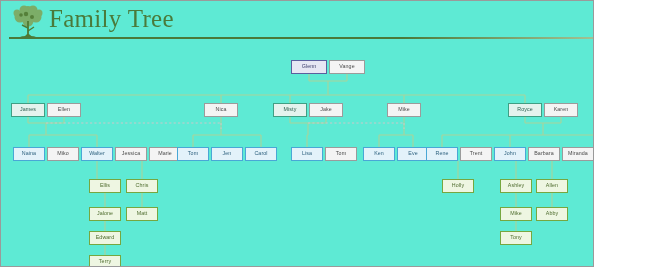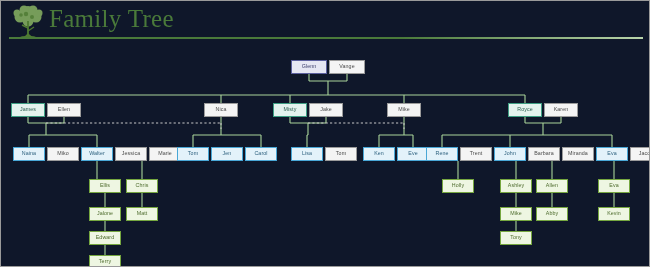--- a/index.html
+++ b/index.html
@@ -5,23 +5,23 @@
   html, body {
     margin: 0;
     padding: 0;
     background: #ffffff;
   }
   body {
     font-family: "Liberation Sans", sans-serif;
   }
   #page {
     position: relative;
-    width: 650px;
+    width: 594px;
     height: 267px;
-    background: #0f172a;
+    background: #5eead4;
     border: 1px solid #9a9a9a;
     box-sizing: border-box;
     overflow: hidden;
   }
 
   
   #header {
     position: absolute;
     left: 0;
     top: 0;

